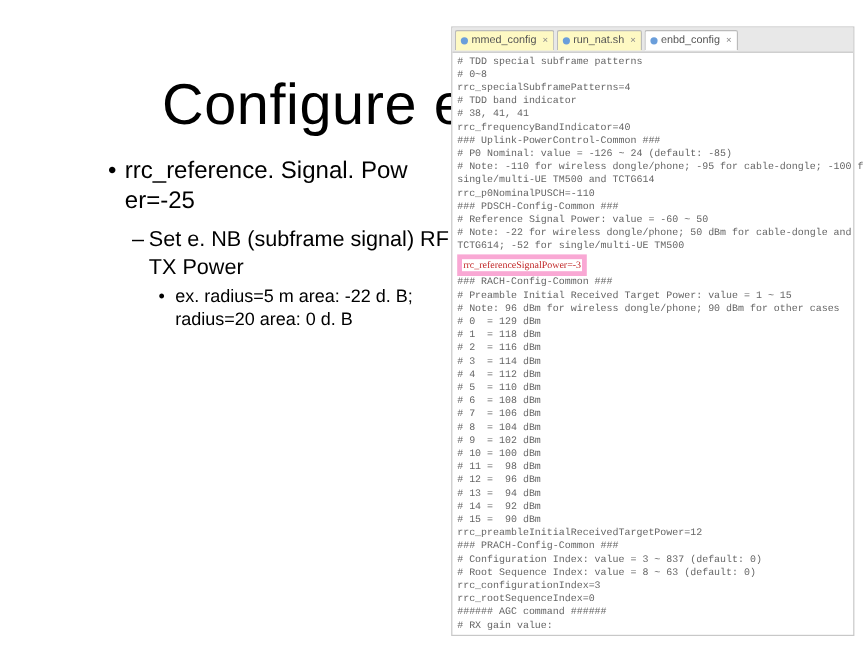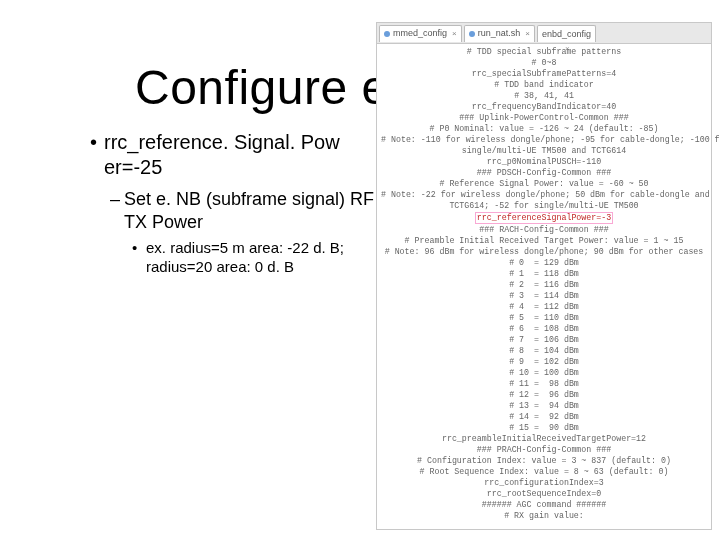--- a/index.html
+++ b/index.html
@@ -72,47 +72,47 @@
     font-size: 9px;
   }
   .tab {
     height: 16px;
     padding: 0 4px;
     margin-right: 2px;
     display: flex;
     align-items: center;
     gap: 3px;
     border: 1px solid #bbb;
-    background: #ffffff;
+    background: #fef9c3;
     border-bottom: none;
     border-radius: 2px 2px 0 0;
     color: #555;
   }
-  .tab.active { background: #fff; flex-direction: column; }
+  .tab.active { background: #fff; }
   .tab .dot {
     width: 6px; height: 6px; border-radius: 50%;
     background: #6a9edb;
   }
   .tab .close {
     font-size: 8px; color: #888; margin-left: 2px;
   }
   .code {
     padding: 2px 4px;
     white-space: pre;
     color: #666;
-    text-align: center;
   }
   .code .line { display: block; }
   .code .hl {
     display: inline-block;
-    border: 1px solid #f9a8d4;
+    border: 4px solid #f9a8d4;
     color: #c02626;
     padding: 0 1px;
     line-height: 10px;
     margin-top: 1px;
+    font-family: Liberation Serif, serif;
   }
 </style>
 </head>
 <body>
 
 <div class="slide-title">Configure en</div>
 
 <div class="bullets">
   <div class="b1-row">
     <span class="b1-mark">•</span>

